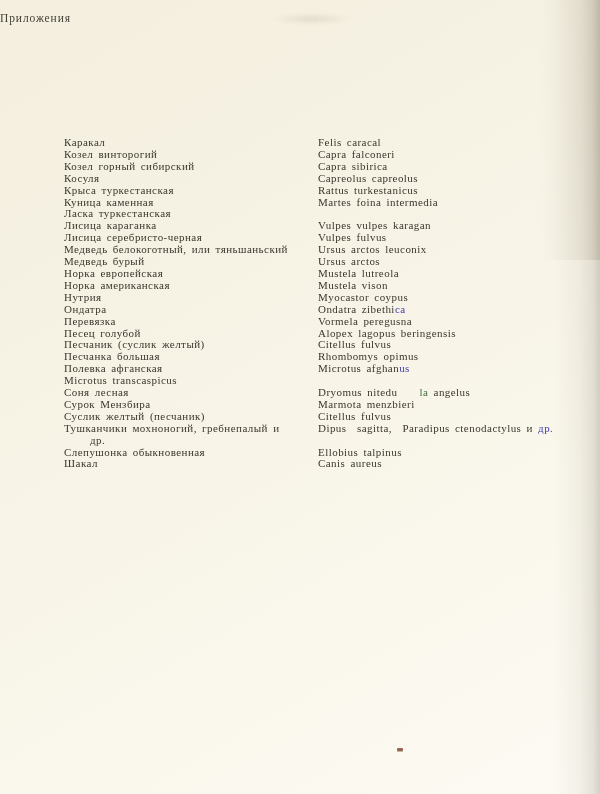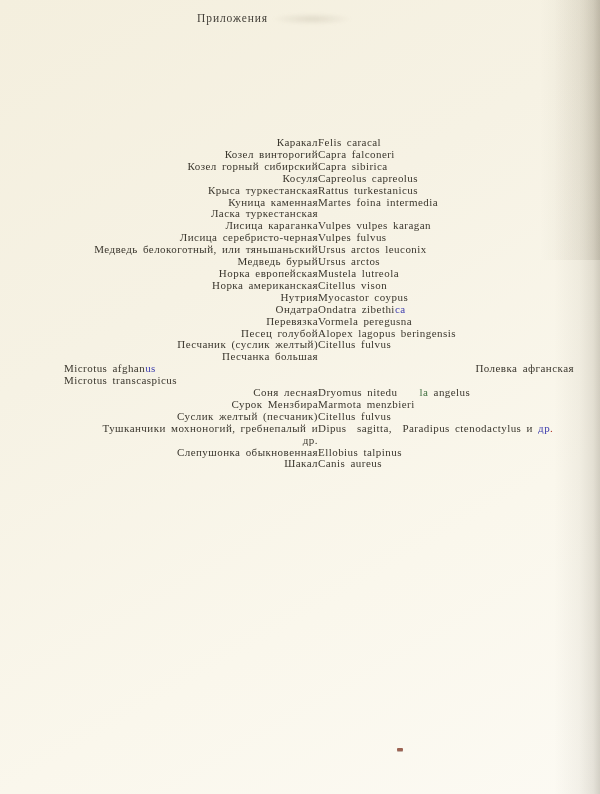--- a/index.html
+++ b/index.html
@@ -39,21 +39,21 @@
       rgba(130,118,92,0) 0%,
       rgba(130,118,92,0.10) 75%,
       rgba(120,108,84,0.18) 100%);
     pointer-events: none;
   }
   .header {
     position: absolute;
     top: 12px;
     left: 0;
     width: 465px;
-    text-align: center;
+    text-align: left;
     font-size: 11.5px;
     letter-spacing: 0.9px;
     color: #45413a;
   }
   .header-smudge {
     position: absolute;
     top: 13px;
     left: 272px;
     width: 80px;
     height: 12px;
@@ -74,21 +74,20 @@
   .row {
     display: flex;
     align-items: flex-start;
   }
   .cell {
     white-space: pre-wrap;
   }
   .cell.ru {
     width: 254px;
     flex: 0 0 254px;
-    text-align: right;
   }
   .cell.la {
     flex: 1 1 auto;
   }
   .cont-line {
     padding-left: 26px;
   }
   .speck {
     position: absolute;
     top: 748px;
@@ -151,21 +150,21 @@
     <div class="row">
       <div class="cell ru"><div>Медведь бурый</div></div>
       <div class="cell la"><span>Ursus arctos</span></div>
     </div>
     <div class="row">
       <div class="cell ru"><div>Норка европейская</div></div>
       <div class="cell la"><span>Mustela lutreola</span></div>
     </div>
     <div class="row">
       <div class="cell ru"><div>Норка американская</div></div>
-      <div class="cell la"><span>Citellus vison</span></div>
+      <div class="cell la"><span>Mustela vison</span></div>
     </div>
     <div class="row">
       <div class="cell ru"><div>Нутрия</div></div>
       <div class="cell la"><span>Myocastor coypus</span></div>
     </div>
     <div class="row">
       <div class="cell ru"><div>Ондатра</div></div>
       <div class="cell la"><span>Ondatra zibethi</span><span style="color: rgb(62, 62, 174); text-align: right;">ca</span></div>
     </div>
     <div class="row">
@@ -175,24 +174,25 @@
     <div class="row">
       <div class="cell ru"><div>Песец голубой</div></div>
       <div class="cell la"><span>Alopex lagopus beringensis</span></div>
     </div>
     <div class="row">
       <div class="cell ru"><div>Песчаник (суслик желтый)</div></div>
       <div class="cell la"><span>Citellus fulvus</span></div>
     </div>
     <div class="row">
       <div class="cell ru"><div>Песчанка большая</div></div>
-    </div>
-    <div class="row">
+      <div class="cell la"><span>Rhombomys opimus</span></div>
+    </div>
+    <div class="row">
+      <div class="cell ru"><div>Полевка афганская</div></div>
       <div class="cell la"><span>Microtus afghan</span><span style="color: rgb(62, 62, 174);">us</span></div>
-      <div class="cell ru"><div>Полевка афганская</div></div>
     </div>
     <div class="row">
       <div class="cell la"><span>Microtus transcaspicus</span></div>
     </div>
     <div class="row">
       <div class="cell ru"><div>Соня лесная</div></div>
       <div class="cell la"><span>Dryomus nitedu</span><span style="color: rgb(63, 111, 63); padding-left: 22px;">la</span><span> angelus</span></div>
     </div>
     <div class="row">
       <div class="cell ru"><div>Сурок Мензбира</div></div>

